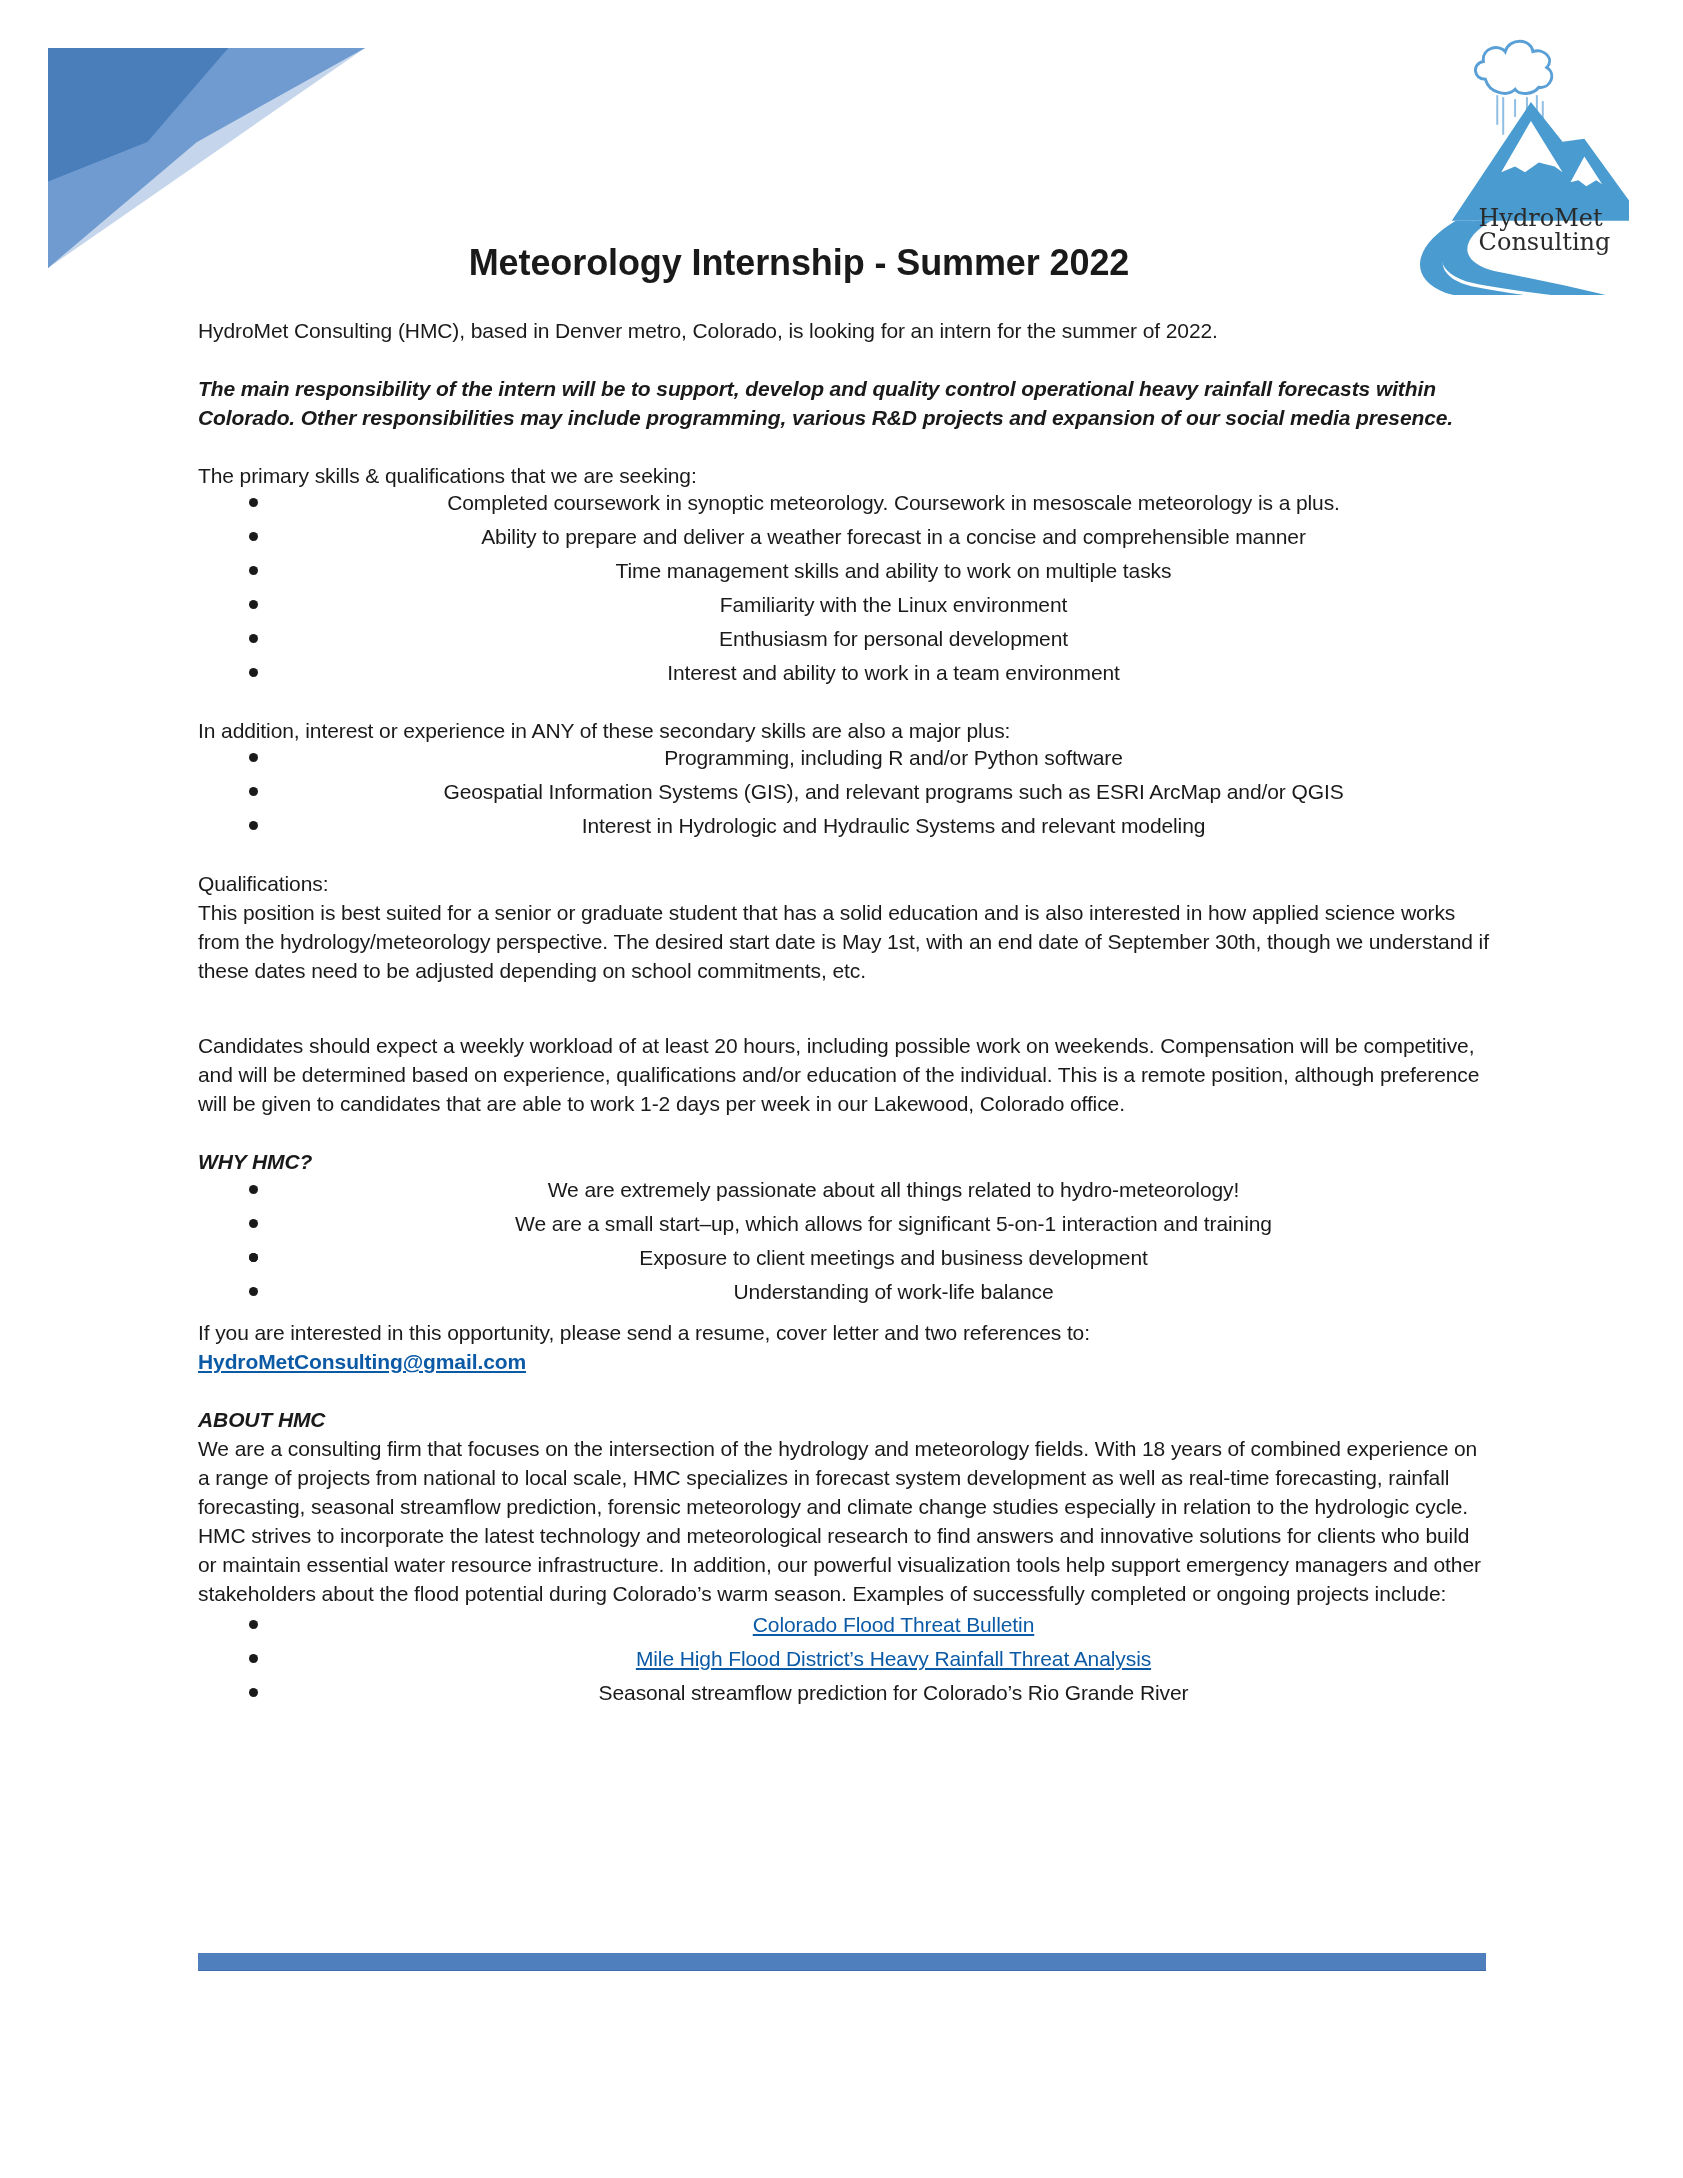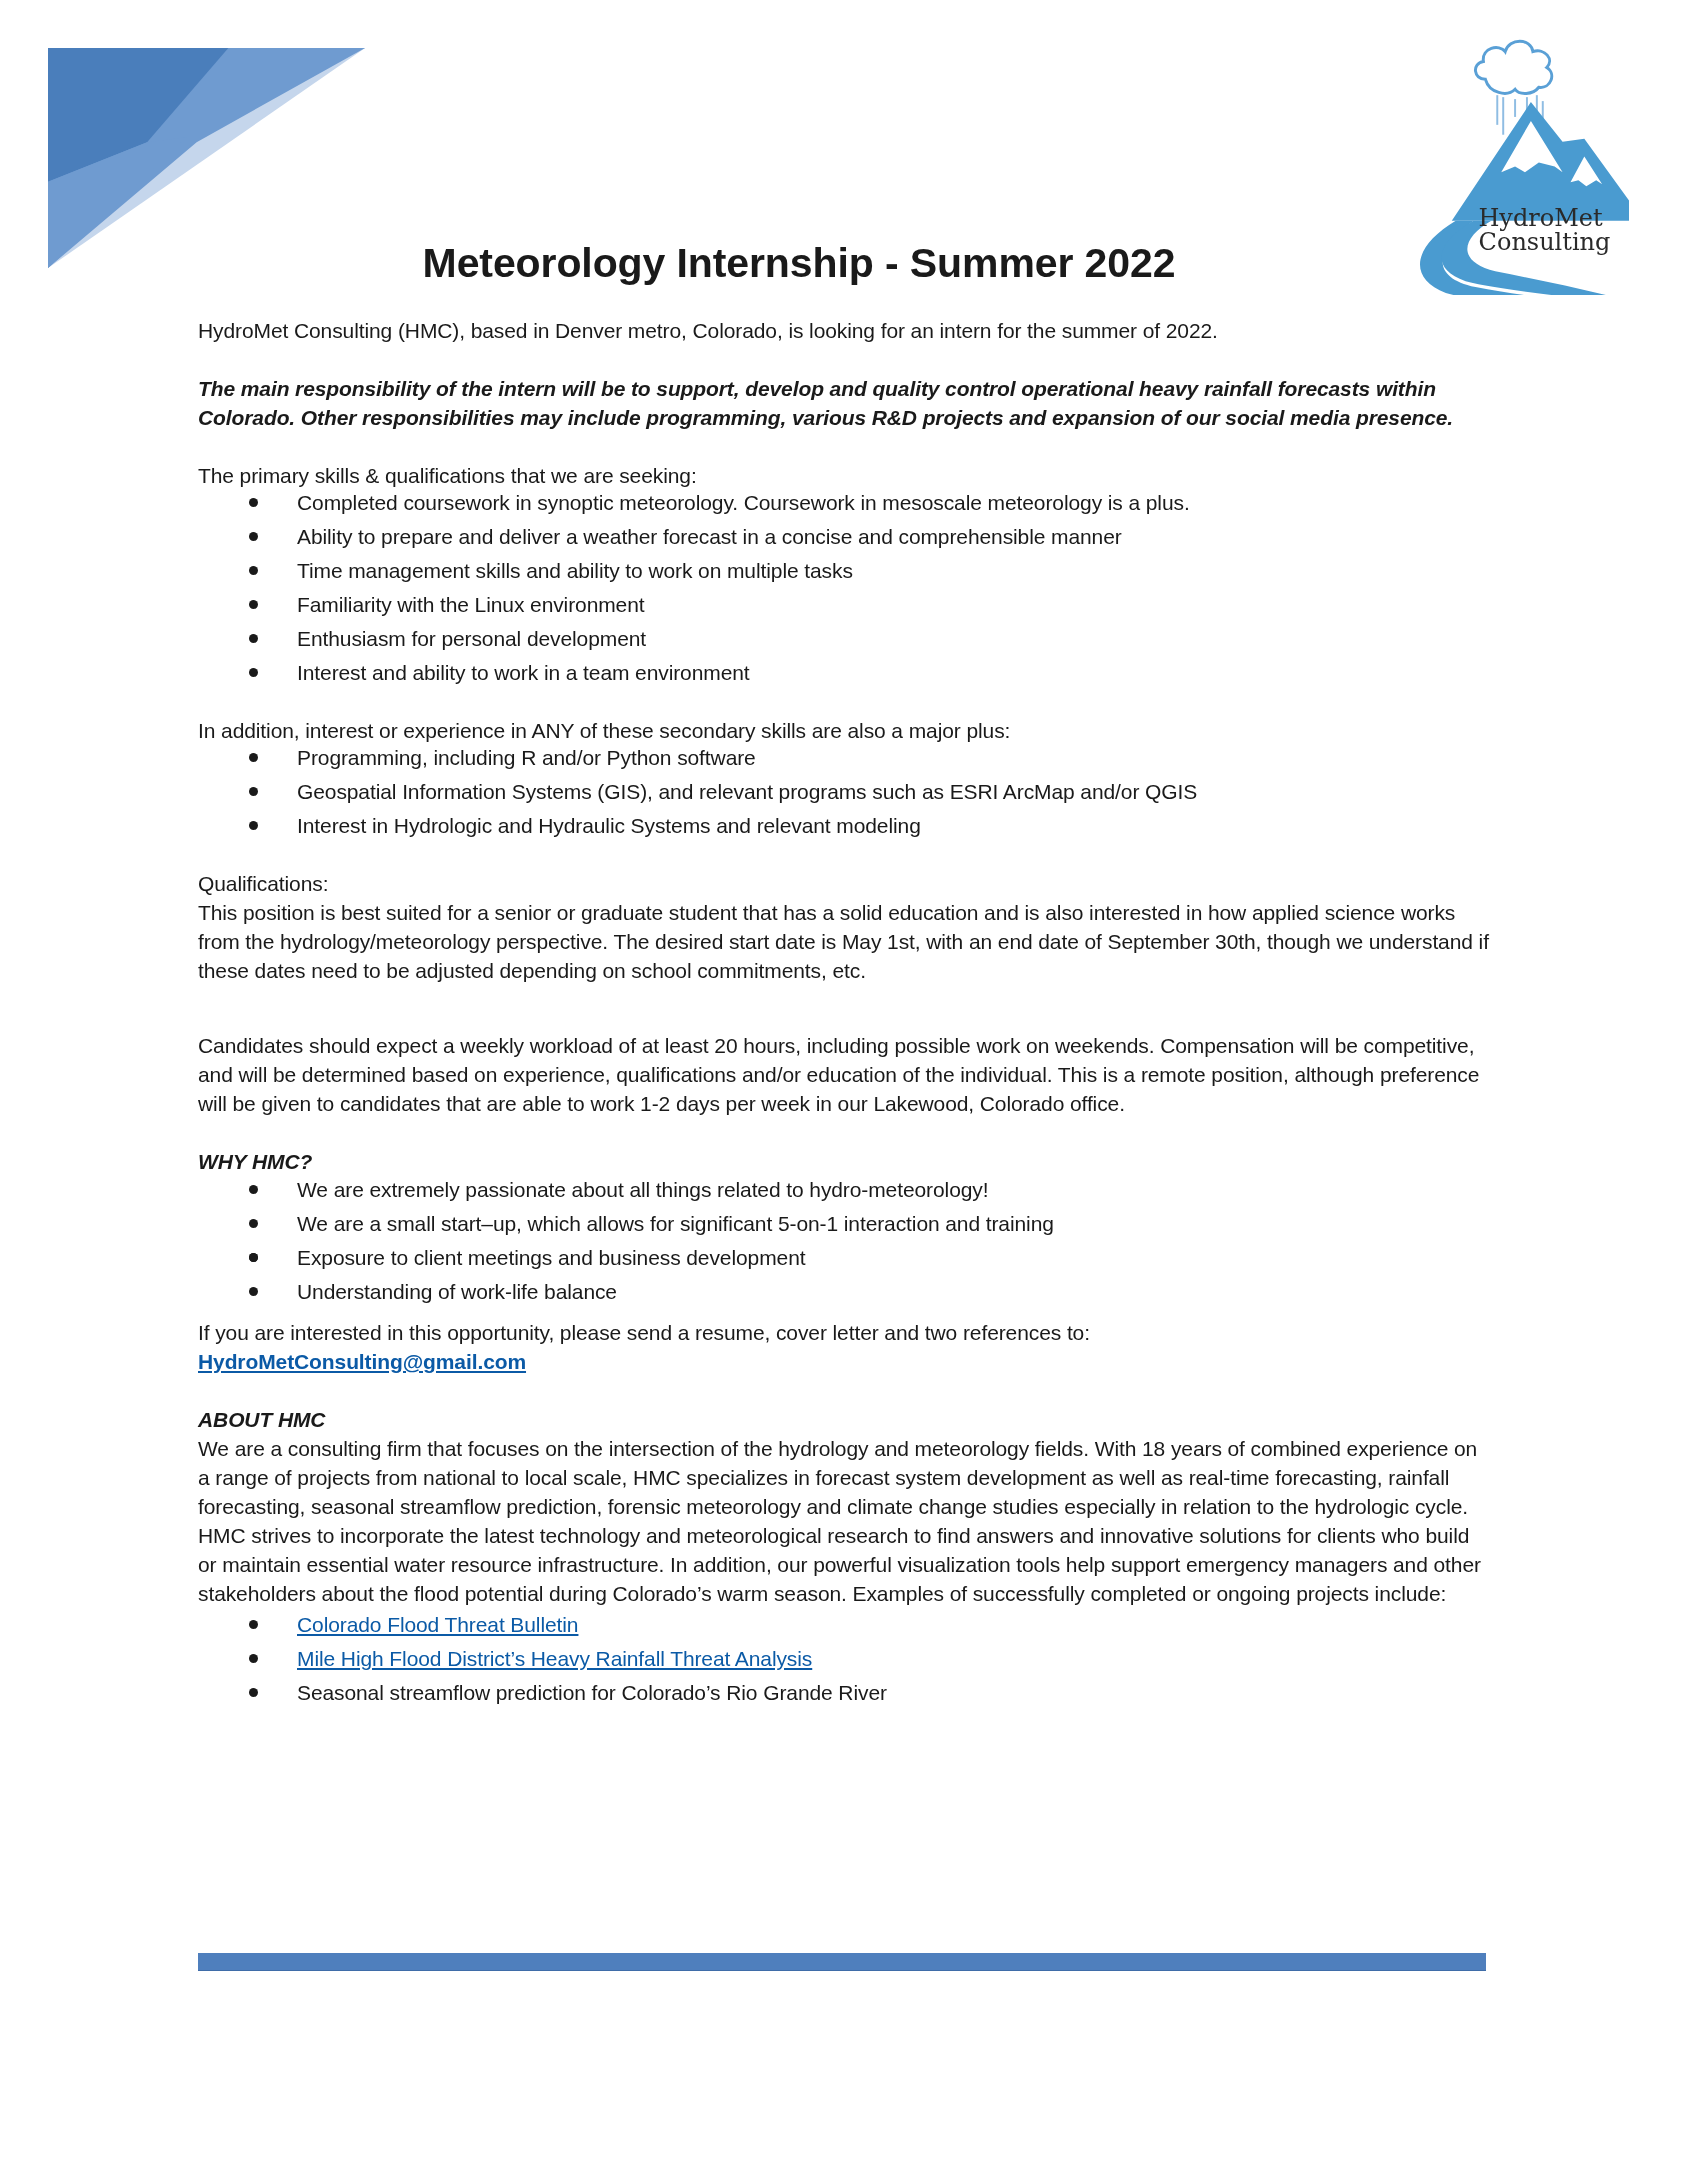--- a/index.html
+++ b/index.html
@@ -7,30 +7,30 @@
       width: 1683px; height: 2178px; position: relative; overflow: hidden;
       font-family: "Liberation Sans", sans-serif; color: #1a1a1a;
     }
     .corner-graphic { position: absolute; left: 48px; top: 48px; width: 327px; height: 223px; }
     .logo { position: absolute; left: 1416px; top: 18px; width: 213px; height: 277px; }
     .content {
       position: absolute; left: 198px; top: 240px; width: 1292px;
       font-size: 21px; line-height: 29px; letter-spacing: -0.1px;
     }
     h1 {
-      margin: 0 0 0 0; text-align: center; font-size: 41px; line-height: 46px;
+      margin: 0 0 0 0; text-align: center; font-size: 36px; line-height: 46px;
       font-weight: bold; color: #1a1a1a; position: relative; left: -45px;
     }
     p { margin: 0; }
     .intro { margin-top: 30px; }
     .emph { margin-top: 29px; font-weight: bold; font-style: italic; }
     .sec-head-u { margin-top: 29px; }
     .sec-head-bi { font-weight: bold; font-style: italic; margin-top: 29px; }
     ul { list-style: none; margin: 0; padding: 0; }
-    ul li { position: relative; padding-left: 99px; }
+    ul li { position: relative; padding-left: 99px; text-align: center; }
     ul li .bullet {
       position: absolute; left: 51px; top: 10px; width: 9px; height: 9px;
       border-radius: 50%; background: #1a1a1a;
     }
     .gap { margin-top: 46px; }
     .gap-small { margin-top: 11px; }
     a, .link { color: #0b5aa6; text-decoration: underline; }
     .footer-bar {
       position: absolute; left: 198px; top: 1953px; width: 1288px; height: 17px;
       background: #4f7fbd; border-bottom: 1px solid #3f6ca8;

